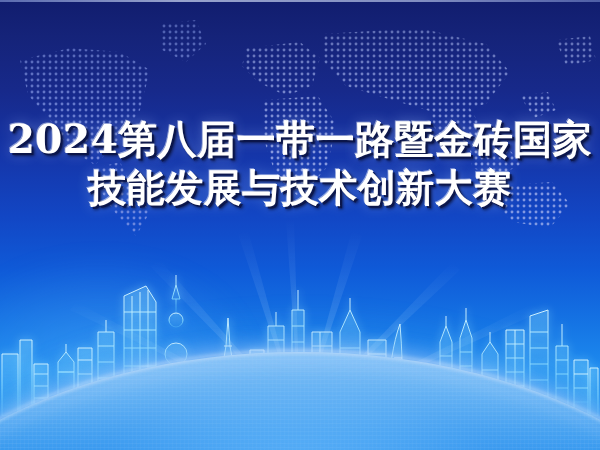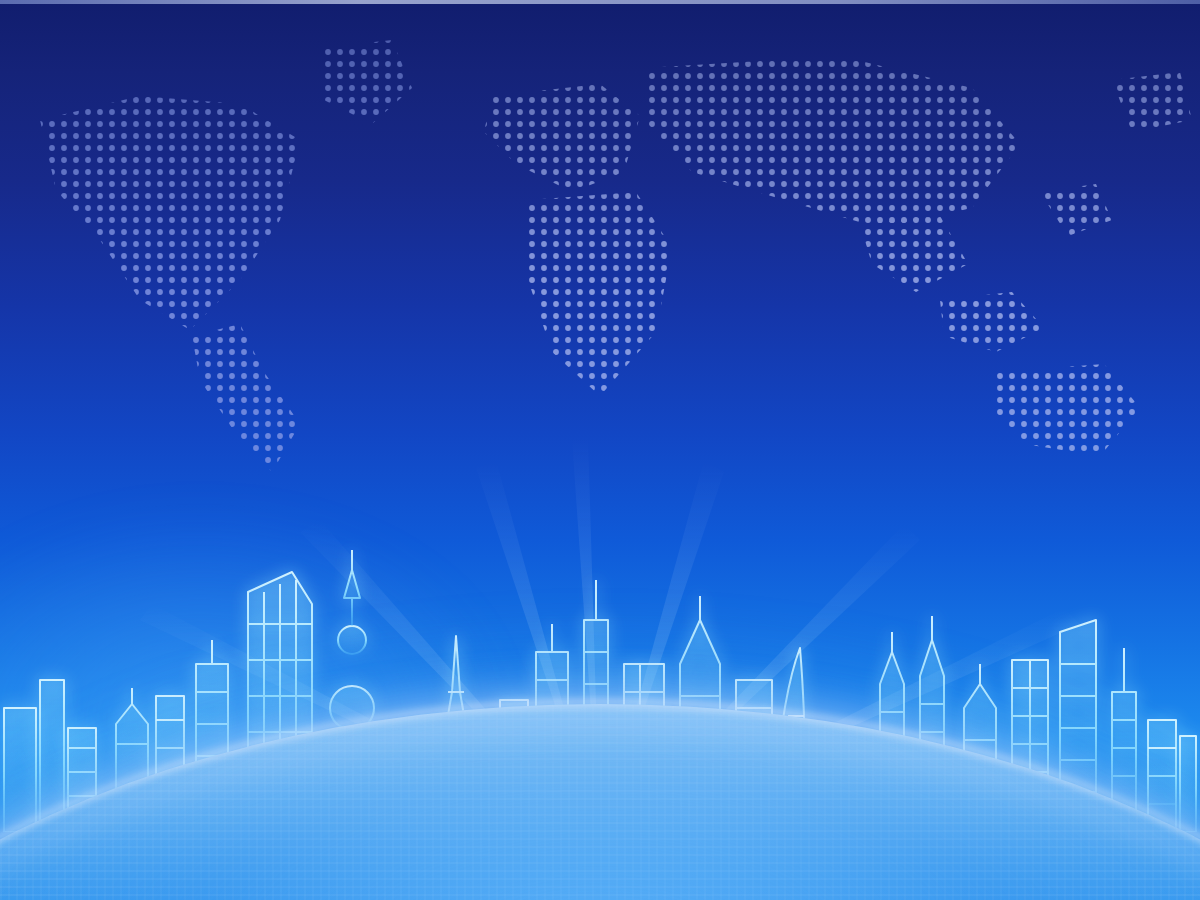--- a/index.html
+++ b/index.html
@@ -245,14 +245,18 @@
   </div>
 
   <div class="globe">
     <div class="globe-shine"></div>
     <div class="globe-tex"></div>
   </div>
   <div class="globe-rim2"></div>
   <div class="globe-rim"></div>
   <div class="glow-center"></div>
 
+  <div class="title-wrap">
+    <span class="tline tline1">2024第八届一带一路暨金砖国家</span>
+    <span class="tline tline2">技能发展与技术创新大赛</span>
+  </div>
 
 </div>
 
 </body></html>

